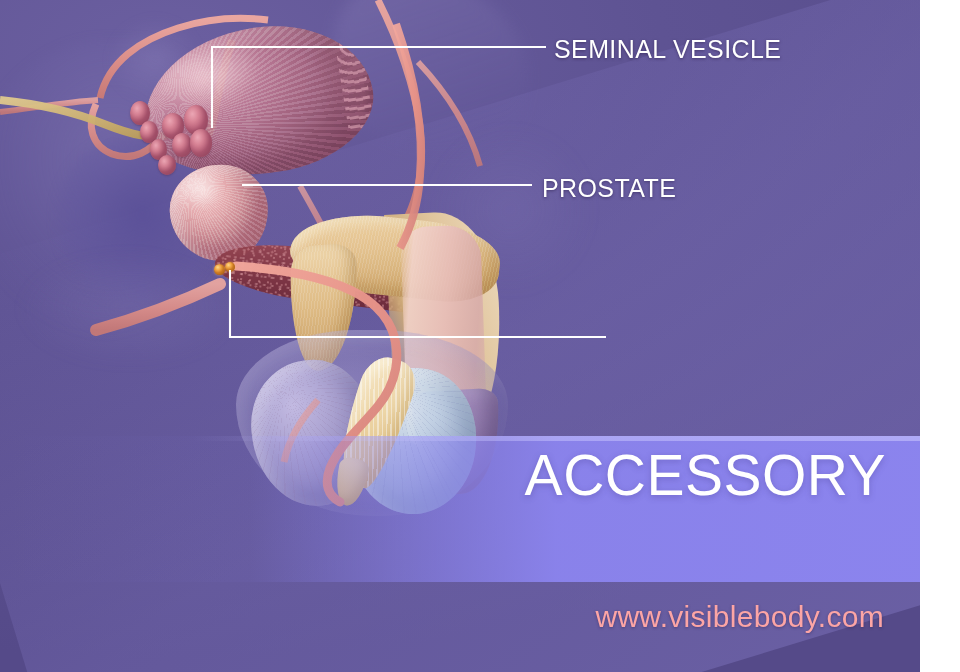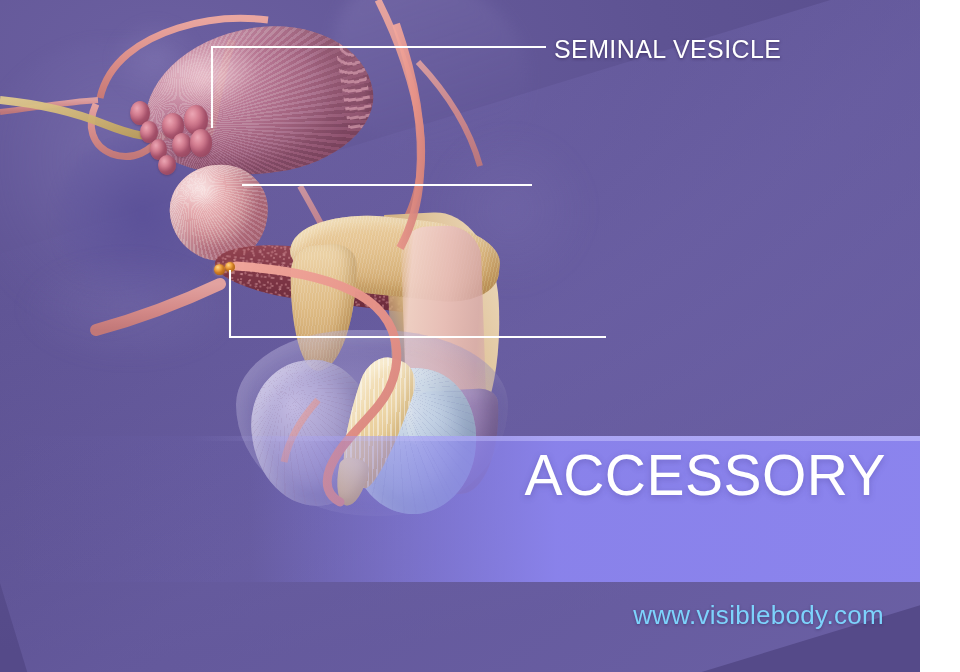--- a/index.html
+++ b/index.html
@@ -424,22 +424,22 @@
     line-height: 0.96;
     letter-spacing: 0.5px;
     text-shadow: 0 2px 6px rgba(70,58,140,0.35);
   }
   #title-line1 { top: 448px; }
   #title-line2 { top: 514px; }
 
   .url {
     position: absolute;
     right: 36px; top: 600px;
-    color: #7dd3fc;
-    font-size: 26px;
+    color: #fca5a5;
+    font-size: 30px;
     letter-spacing: 0.3px;
     text-shadow: 0 1px 3px rgba(40,25,70,0.4);
   }
 </style>
 </head>
 <body>
 
 <div id="stage">
 
   <div class="bg-base"></div>
@@ -561,20 +561,21 @@
   <div class="bug" style="left:225px; top:262px; width:10px; height:10px;"></div>
 
   <svg class="overlay" aria-hidden="true">
     <path class="leader" d="M212,128 L212,47 L546,47"></path>
     <path class="leader" d="M242,185 L532,185"></path>
     <path class="leader" d="M230,270 L230,337 L606,337"></path>
   </svg>
 
   <div class="label" id="label-seminal">SEMINAL VESICLE</div>
 
+  <div class="label" id="label-prostate">PROSTATE</div>
 
 
   <div class="banner">
     <div class="banner-top-hi"></div>
   </div>
 
   <div class="title" id="title-line1">ACCESSORY</div>
 
 
   <div class="url">www.visiblebody.com</div>

